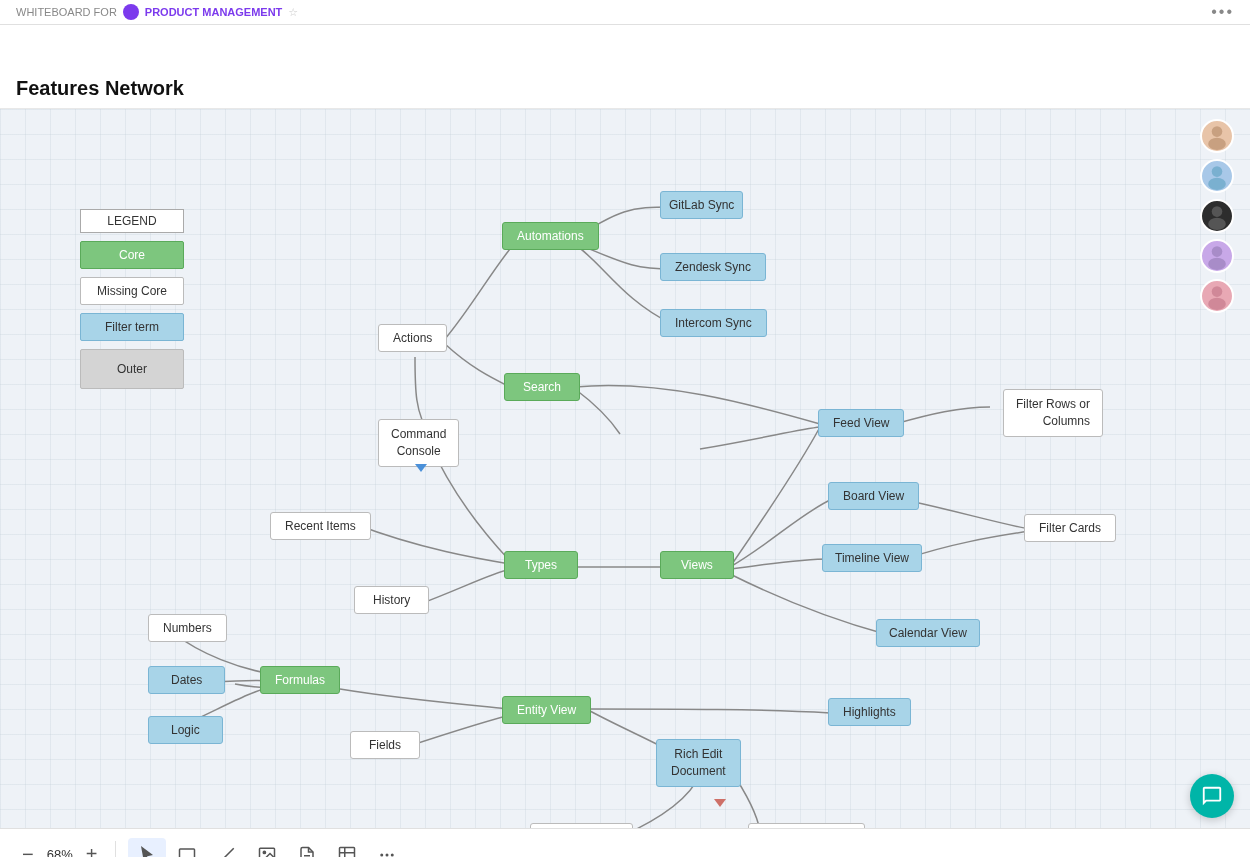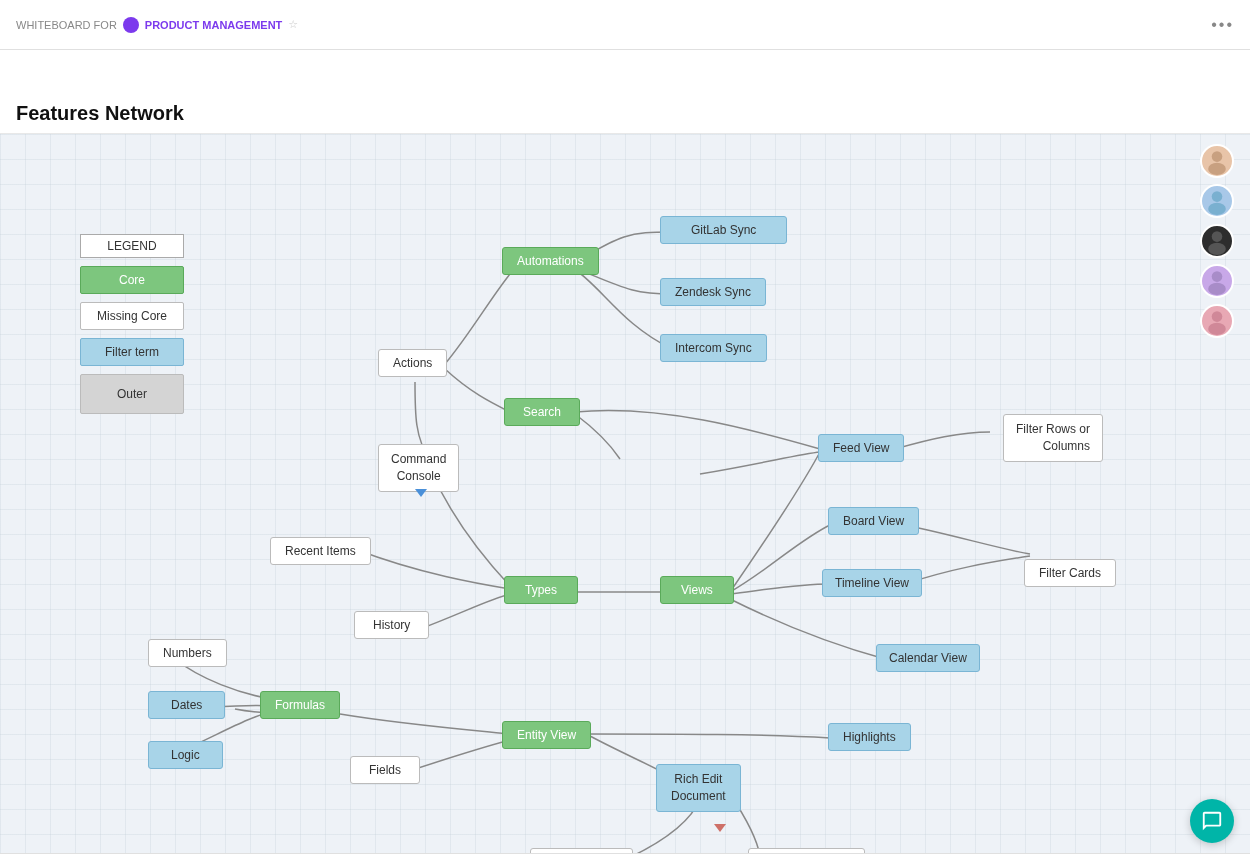--- a/index.html
+++ b/index.html
@@ -1,21 +1,21 @@
 <!DOCTYPE html>
 <html><head>
   <meta charset="utf-8">
   <style>
     * { box-sizing: border-box; margin: 0; padding: 0; }
     body { font-family: -apple-system, BlinkMacSystemFont, 'Segoe UI', sans-serif; background: #f0f4f8; overflow: hidden; width: 1250px; height: 857px; }
   </style>
 </head>
 <body>
 
-<div style="background:white;padding:6px 16px;border-bottom:1px solid #e0e0e0;display:flex;align-items:center;justify-content:space-between;height:50px;">
+<div style="background:white;padding:6px 16px;border-bottom:1px solid #e0e0e0;display:flex;align-items:center;justify-content:space-between;height:25px;">
   <div style="display:flex;align-items:center;gap:6px;font-size:11px;color:#888;">
     <span>WHITEBOARD FOR</span>
     <span style="width:16px;height:16px;background:#7c3aed;border-radius:50%;display:inline-block;"></span>
     <span style="color:#7c3aed;font-weight:700;font-size:11px;">PRODUCT MANAGEMENT</span>
     <span style="color:#ccc;cursor:pointer;">☆</span>
   </div>
   <span style="color:#888;cursor:pointer;font-size:16px;letter-spacing:2px;">•••</span>
 </div>
 
 <div style="background:white;padding:4px 16px 8px;border-bottom:1px solid #e8e8e8;">
@@ -85,38 +85,38 @@
   </svg>
 
   <div style="position:absolute;left:80px;top:100px;display:flex;flex-direction:column;gap:8px;z-index:10;">
     <div style="border:1px solid #aaa;padding:4px 0;background:white;font-size:12px;text-align:center;color:#333;">LEGEND</div>
     <div style="background:#7dc67e;border:1px solid #5aaa5a;padding:6px 20px;font-size:12px;color:#fff;text-align:center;border-radius:2px;">Core</div>
     <div style="background:white;border:1px solid #bbb;padding:6px 16px;font-size:12px;color:#333;text-align:center;border-radius:2px;">Missing Core</div>
     <div style="background:#a8d4e8;border:1px solid #7ab5d4;padding:6px 16px;font-size:12px;color:#333;text-align:center;border-radius:2px;">Filter term</div>
     <div style="background:#d4d4d4;border:1px solid #bbb;padding:12px 20px;font-size:12px;color:#333;text-align:center;border-radius:2px;">Outer</div>
   </div>
 
-  <div style="position:absolute;left:660px;top:82px;background:#a8d4e8;border:1px solid #7ab5d4;padding:6px 30px;font-size:12px;color:#333;border-radius:3px;z-index:10;cursor:pointer;">GitLab Sync</div>
+  <div style="position:absolute;left:660px;top:82px;background:#a8d4e8;border:1px solid #7ab5d4;padding:6px 8px;font-size:12px;color:#333;border-radius:3px;z-index:10;cursor:pointer;">GitLab Sync</div>
   <div style="position:absolute;left:502px;top:113px;background:#7dc67e;border:1px solid #5aaa5a;padding:6px 14px;font-size:12px;color:#fff;border-radius:3px;z-index:10;cursor:pointer;">Automations</div>
   <div style="position:absolute;left:660px;top:144px;background:#a8d4e8;border:1px solid #7ab5d4;padding:6px 14px;font-size:12px;color:#333;border-radius:3px;z-index:10;cursor:pointer;">Zendesk Sync</div>
   <div style="position:absolute;left:660px;top:200px;background:#a8d4e8;border:1px solid #7ab5d4;padding:6px 14px;font-size:12px;color:#333;border-radius:3px;z-index:10;cursor:pointer;">Intercom Sync</div>
   <div style="position:absolute;left:378px;top:215px;background:white;border:1px solid #bbb;padding:6px 14px;font-size:12px;color:#333;border-radius:3px;z-index:10;cursor:pointer;">Actions</div>
   <div style="position:absolute;left:504px;top:264px;background:#7dc67e;border:1px solid #5aaa5a;padding:6px 18px;font-size:12px;color:#fff;border-radius:3px;z-index:10;cursor:pointer;">Search</div>
   <div style="position:absolute;left:378px;top:310px;background:white;border:1px solid #bbb;padding:6px 12px;font-size:12px;color:#333;border-radius:3px;z-index:10;cursor:pointer;text-align:center;line-height:1.4;">Command<br>Console</div>
 
   <div style="position:absolute;left:415px;top:355px;z-index:11;width:0;height:0;border-left:6px solid transparent;border-right:6px solid transparent;border-top:8px solid #4a90d9;"></div>
   <div style="position:absolute;left:818px;top:300px;background:#a8d4e8;border:1px solid #7ab5d4;padding:6px 14px;font-size:12px;color:#333;border-radius:3px;z-index:10;cursor:pointer;">Feed View</div>
   <div style="position:absolute;left:982px;top:280px;background:white;border:1px solid #bbb;padding:6px 12px;font-size:12px;color:#333;border-radius:3px;z-index:10;cursor:pointer;text-align:right;line-height:1.4;margin-left:21px;">Filter Rows or<br>Columns</div>
   <div style="position:absolute;left:828px;top:373px;background:#a8d4e8;border:1px solid #7ab5d4;padding:6px 14px;font-size:12px;color:#333;border-radius:3px;z-index:10;cursor:pointer;">Board View</div>
   <div style="position:absolute;left:270px;top:403px;background:white;border:1px solid #bbb;padding:6px 14px;font-size:12px;color:#333;border-radius:3px;z-index:10;cursor:pointer;">Recent Items</div>
   <div style="position:absolute;left:504px;top:442px;background:#7dc67e;border:1px solid #5aaa5a;padding:6px 20px;font-size:12px;color:#fff;border-radius:3px;z-index:10;cursor:pointer;">Types</div>
   <div style="position:absolute;left:660px;top:442px;background:#7dc67e;border:1px solid #5aaa5a;padding:6px 20px;font-size:12px;color:#fff;border-radius:3px;z-index:10;cursor:pointer;">Views</div>
   <div style="position:absolute;left:822px;top:435px;background:#a8d4e8;border:1px solid #7ab5d4;padding:6px 12px;font-size:12px;color:#333;border-radius:3px;z-index:10;cursor:pointer;">Timeline View</div>
   <div style="position:absolute;left:354px;top:477px;background:white;border:1px solid #bbb;padding:6px 18px;font-size:12px;color:#333;border-radius:3px;z-index:10;cursor:pointer;">History</div>
-  <div style="position:absolute;left:1024px;top:425px;background:white;border:1px solid #bbb;padding:6px 14px;font-size:12px;color:#333;border-radius:3px;z-index:10;cursor:pointer;">Filter Cards</div>
+  <div style="position:absolute;left:1024px;top:405px;background:white;border:1px solid #bbb;padding:6px 14px;font-size:12px;color:#333;border-radius:3px;z-index:10;cursor:pointer;">Filter Cards</div>
   <div style="position:absolute;left:876px;top:510px;background:#a8d4e8;border:1px solid #7ab5d4;padding:6px 12px;font-size:12px;color:#333;border-radius:3px;z-index:10;cursor:pointer;">Calendar View</div>
   <div style="position:absolute;left:148px;top:505px;background:white;border:1px solid #bbb;padding:6px 14px;font-size:12px;color:#333;border-radius:3px;z-index:10;cursor:pointer;">Numbers</div>
   <div style="position:absolute;left:148px;top:557px;background:#a8d4e8;border:1px solid #7ab5d4;padding:6px 22px;font-size:12px;color:#333;border-radius:3px;z-index:10;cursor:pointer;">Dates</div>
   <div style="position:absolute;left:260px;top:557px;background:#7dc67e;border:1px solid #5aaa5a;padding:6px 14px;font-size:12px;color:#fff;border-radius:3px;z-index:10;cursor:pointer;">Formulas</div>
   <div style="position:absolute;left:148px;top:607px;background:#a8d4e8;border:1px solid #7ab5d4;padding:6px 22px;font-size:12px;color:#333;border-radius:3px;z-index:10;cursor:pointer;">Logic</div>
   <div style="position:absolute;left:502px;top:587px;background:#7dc67e;border:1px solid #5aaa5a;padding:6px 14px;font-size:12px;color:#fff;border-radius:3px;z-index:10;cursor:pointer;">Entity View</div>
   <div style="position:absolute;left:828px;top:589px;background:#a8d4e8;border:1px solid #7ab5d4;padding:6px 14px;font-size:12px;color:#333;border-radius:3px;z-index:10;cursor:pointer;">Highlights</div>
   <div style="position:absolute;left:350px;top:622px;background:white;border:1px solid #bbb;padding:6px 18px;font-size:12px;color:#333;border-radius:3px;z-index:10;cursor:pointer;">Fields</div>
   <div style="position:absolute;left:656px;top:630px;background:#a8d4e8;border:1px solid #7ab5d4;padding:6px 14px;font-size:12px;color:#333;border-radius:3px;z-index:10;cursor:pointer;text-align:center;line-height:1.4;">Rich Edit<br>Document</div>
 

